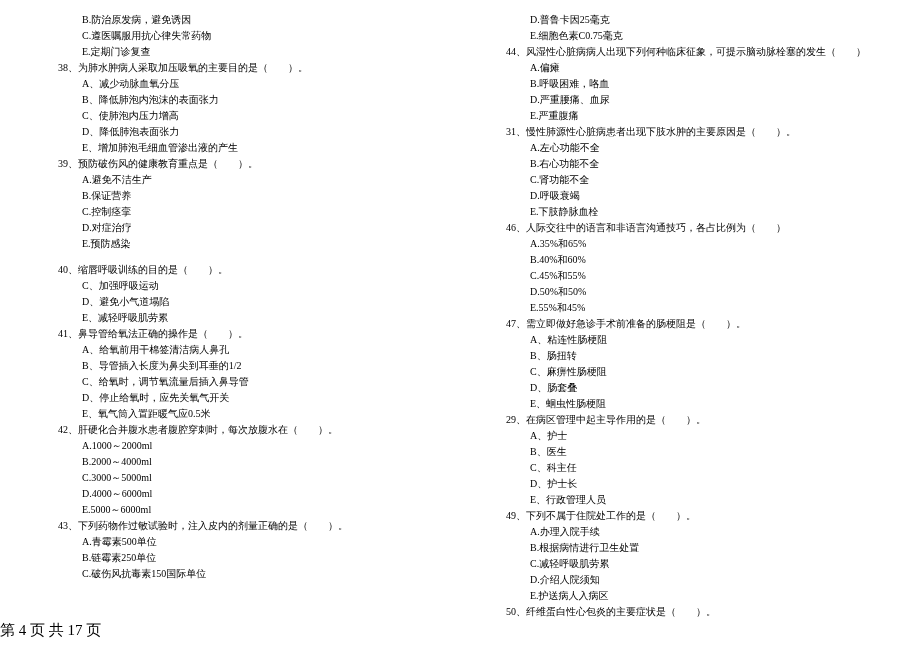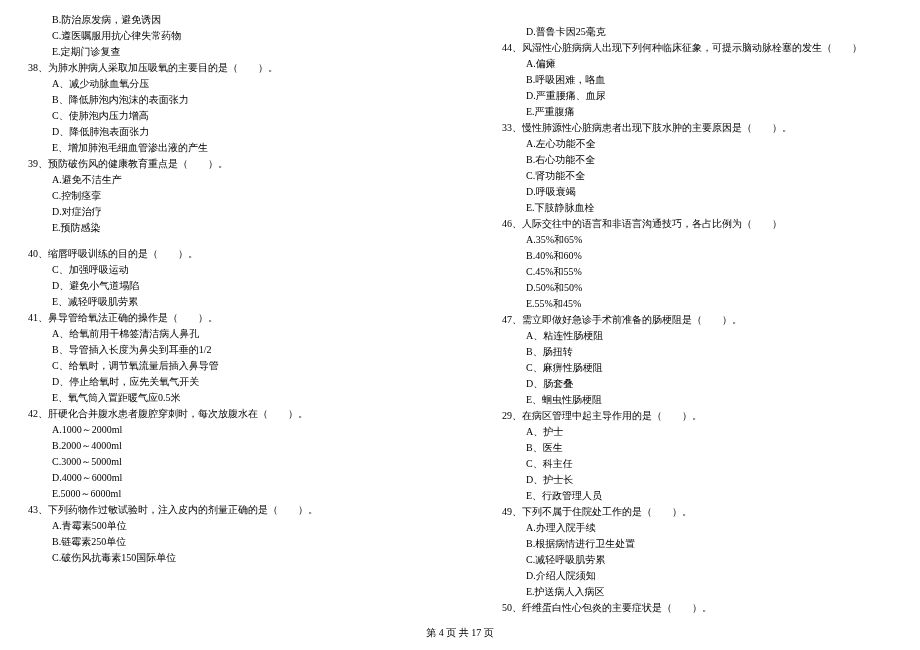--- a/index.html
+++ b/index.html
@@ -21,63 +21,64 @@
       display: flex;
       padding: 12px 0 28px 0;
       height: 100%;
     }
     .column {
       flex: 1;
       padding: 0 28px;
     }
     .column-left {
       padding-right: 30px;
+      margin-left: 30px;
     }
     .column-right {
       padding-left: 80px;
       padding-right: 54px;
-      margin-top: 12px;
     }
     .option-line {
       line-height: 1.6;
       white-space: nowrap;
     }
     .option-indent {
       padding-left: 24px;
     }
     .question-line {
       line-height: 1.6;
       white-space: nowrap;
       font-family: Liberation Serif, serif;
     }
     .footer {
       position: absolute;
       bottom: 10px;
       left: 0;
       right: 0;
-      text-align: center;
-      font-size: 10px;
+      text-align: left;
+      font-size: 15px;
     }
   </style>
 </head>
 <body>
 
 <div class="page-container">
   <div class="column column-left" id="left-col">
       <div class="option-line option-indent">B.防治原发病，避免诱因</div>
       <div class="option-line option-indent">C.遵医嘱服用抗心律失常药物</div>
       <div class="option-line option-indent">E.定期门诊复查</div>
       <div class="question-line">38、为肺水肿病人采取加压吸氧的主要目的是（　　）。</div>
       <div class="option-line option-indent">A、减少动脉血氧分压</div>
       <div class="option-line option-indent">B、降低肺泡内泡沫的表面张力</div>
       <div class="option-line option-indent">C、使肺泡内压力增高</div>
       <div class="option-line option-indent">D、降低肺泡表面张力</div>
       <div class="option-line option-indent">E、增加肺泡毛细血管渗出液的产生</div>
       <div class="question-line">39、预防破伤风的健康教育重点是（　　）。</div>
       <div class="option-line option-indent">A.避免不洁生产</div>
+      <div class="option-line option-indent">B.保证营养</div>
       <div class="option-line option-indent">C.控制痉挛</div>
       <div class="option-line option-indent">D.对症治疗</div>
       <div class="option-line option-indent">E.预防感染</div>
       <div style="height: 10px;"></div>
       <div class="question-line">40、缩唇呼吸训练的目的是（　　）。</div>
       <div class="option-line option-indent">C、加强呼吸运动</div>
       <div class="option-line option-indent">D、避免小气道塌陷</div>
       <div class="option-line option-indent">E、减轻呼吸肌劳累</div>
       <div class="question-line">41、鼻导管给氧法正确的操作是（　　）。</div>
       <div class="option-line option-indent">A、给氧前用干棉签清洁病人鼻孔</div>
@@ -91,26 +92,27 @@
       <div class="option-line option-indent">C.3000～5000ml</div>
       <div class="option-line option-indent">D.4000～6000ml</div>
       <div class="option-line option-indent">E.5000～6000ml</div>
       <div class="question-line">43、下列药物作过敏试验时，注入皮内的剂量正确的是（　　）。</div>
       <div class="option-line option-indent">A.青霉素500单位</div>
       <div class="option-line option-indent">B.链霉素250单位</div>
       <div class="option-line option-indent">C.破伤风抗毒素150国际单位</div>
     </div>
   <div class="column column-right" id="right-col">
       <div class="option-line option-indent">D.普鲁卡因25毫克</div>
+      <div class="option-line option-indent">E.细胞色素C0.75毫克</div>
       <div class="question-line">44、风湿性心脏病病人出现下列何种临床征象，可提示脑动脉栓塞的发生（　　）</div>
       <div class="option-line option-indent">A.偏瘫</div>
       <div class="option-line option-indent">B.呼吸困难，咯血</div>
       <div class="option-line option-indent">D.严重腰痛、血尿</div>
       <div class="option-line option-indent">E.严重腹痛</div>
-      <div class="question-line">33、慢性肺源性心脏病患者出现下肢水肿的主要原因是（　　）。</div>
+      <div class="question-line">31、慢性肺源性心脏病患者出现下肢水肿的主要原因是（　　）。</div>
       <div class="option-line option-indent">A.左心功能不全</div>
       <div class="option-line option-indent">B.右心功能不全</div>
       <div class="option-line option-indent">C.肾功能不全</div>
       <div class="option-line option-indent">D.呼吸衰竭</div>
       <div class="option-line option-indent">E.下肢静脉血栓</div>
       <div class="question-line">46、人际交往中的语言和非语言沟通技巧，各占比例为（　　）</div>
       <div class="option-line option-indent">A.35%和65%</div>
       <div class="option-line option-indent">B.40%和60%</div>
       <div class="option-line option-indent">C.45%和55%</div>
       <div class="option-line option-indent">D.50%和50%</div>

